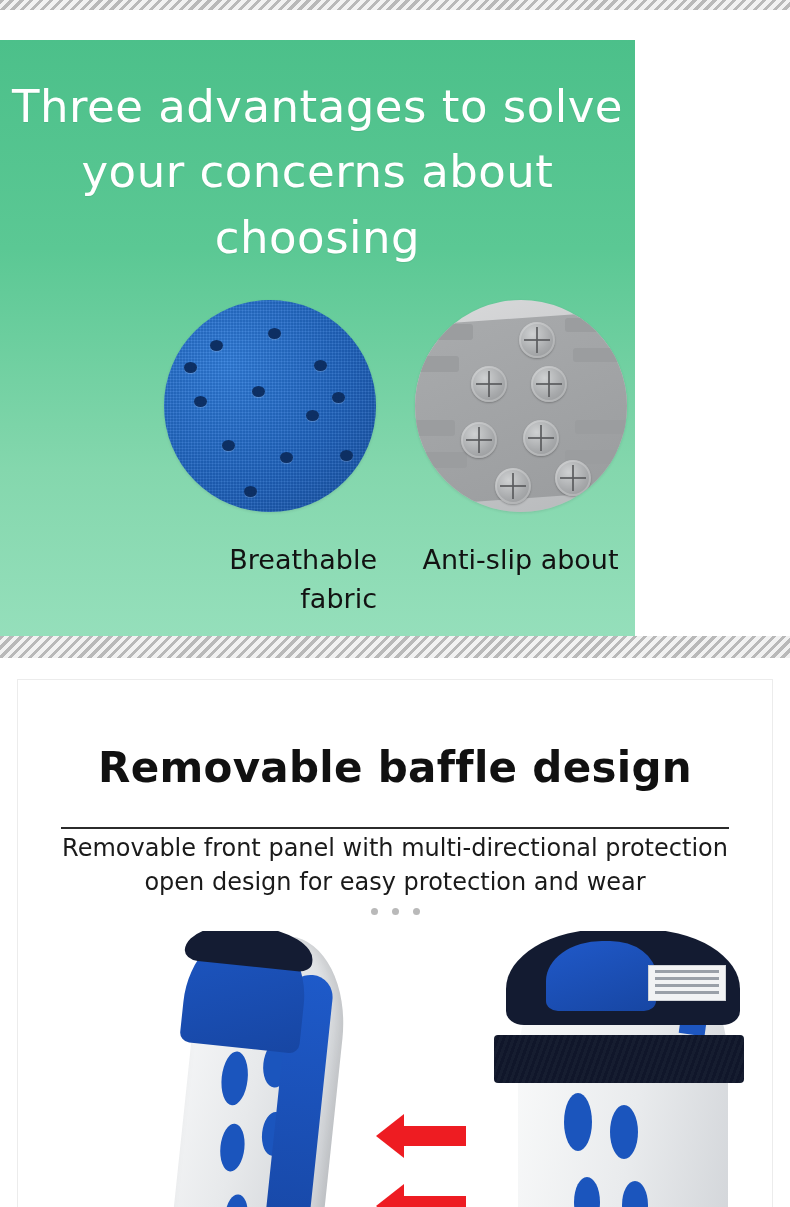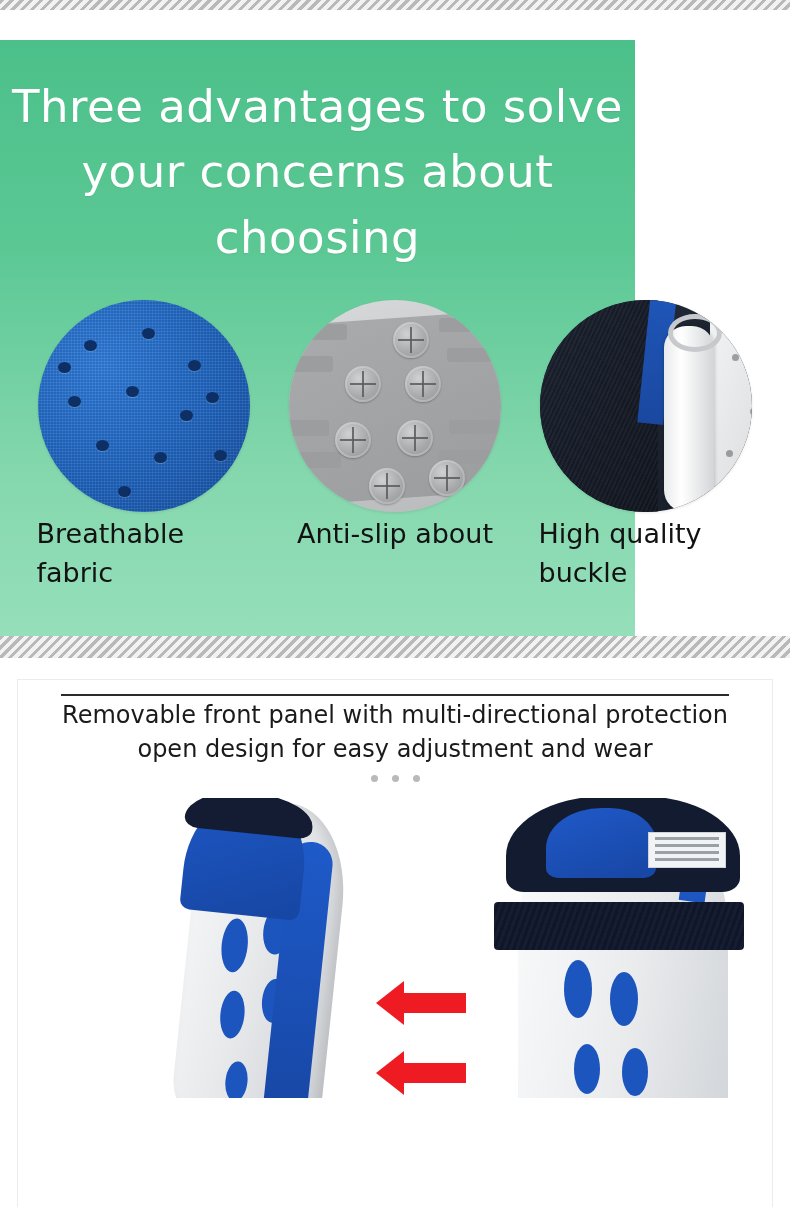--- a/index.html
+++ b/index.html
@@ -62,22 +62,22 @@
   }
   .feature-circle {
     width: 212px;
     height: 212px;
     border-radius: 50%;
     overflow: hidden;
     position: relative;
     box-shadow: 0 1px 3px rgba(0,0,0,0.10);
   }
   .feature-caption {
-    margin-top: 2px;
-    text-align: left;
+    margin-top: 28px;
+    text-align: right;
     font-size: 27px;
     line-height: 1.45;
     color: #121212;
   }
 
   
   .fabric {
     background:
       radial-gradient(circle at 30% 30%, #2f7ddc 0%, #1e62bd 60%, #174f9e 100%);
   }
@@ -407,47 +407,34 @@
         <span class="stud" style="left:56px;  top:66px;"></span>
         <span class="stud" style="left:116px; top:66px;"></span>
         <span class="stud" style="left:46px;  top:122px;"></span>
         <span class="stud" style="left:108px; top:120px;"></span>
         <span class="stud" style="left:80px;  top:168px;"></span>
         <span class="stud" style="left:140px; top:160px;"></span>
       </div>
       <div class="feature-caption">Anti-slip about</div>
     </div>
 
-    <div class="feature">
-      <div class="feature-circle buckle">
-        <div class="velcro"></div>
-        <div class="strap-blue"></div>
-        <div class="panel">
-          <span class="dot" style="left:22px; top:54px;"></span>
-          <span class="dot" style="left:40px; top:108px;"></span>
-          <span class="dot" style="left:16px; top:150px;"></span>
-        </div>
-        <div class="bar"></div>
-        <div class="ring"></div>
-      </div>
-      <div class="feature-caption">High quality buckle</div>
-    </div>
 
   </div>
 </section>
 
 <div class="stripe-band stripe-mid"></div>
 
 <section class="white-panel">
   <div class="white-inner">
 
+    <h2 class="doc-title">Removable baffle design</h2>
     <div class="rule"></div>
 
     <div class="doc-sub">Removable front panel with multi-directional protection</div>
-    <div class="doc-sub" style="margin-top:2px;">open design for easy adjustment and wear</div>
+    <div class="doc-sub" style="margin-top:2px;">open design for easy protection and wear</div>
 
     <div class="dots">
       <span class="dot-sm"></span>
       <span class="dot-sm"></span>
       <span class="dot-sm"></span>
     </div>
 
     <div class="photo-area">
 
       <div class="brace-left">

